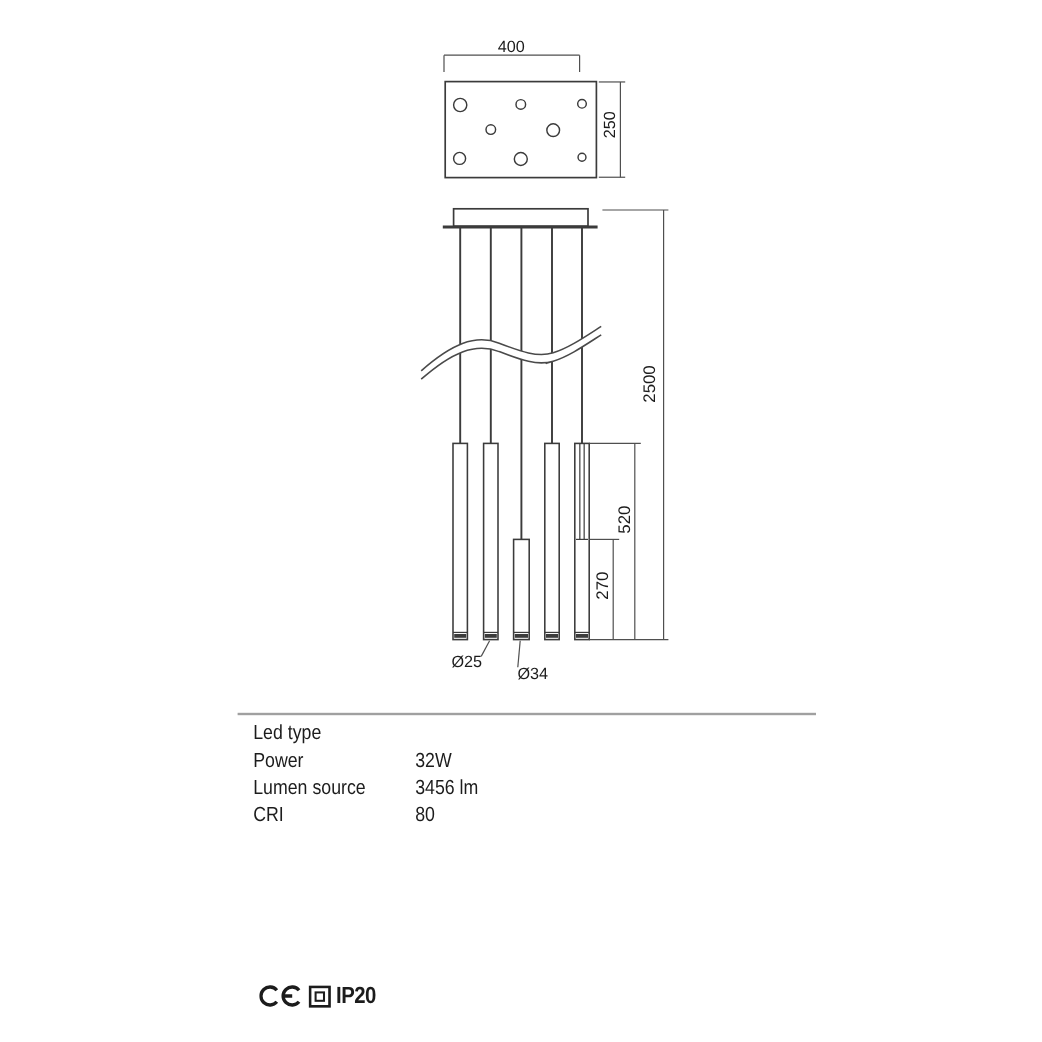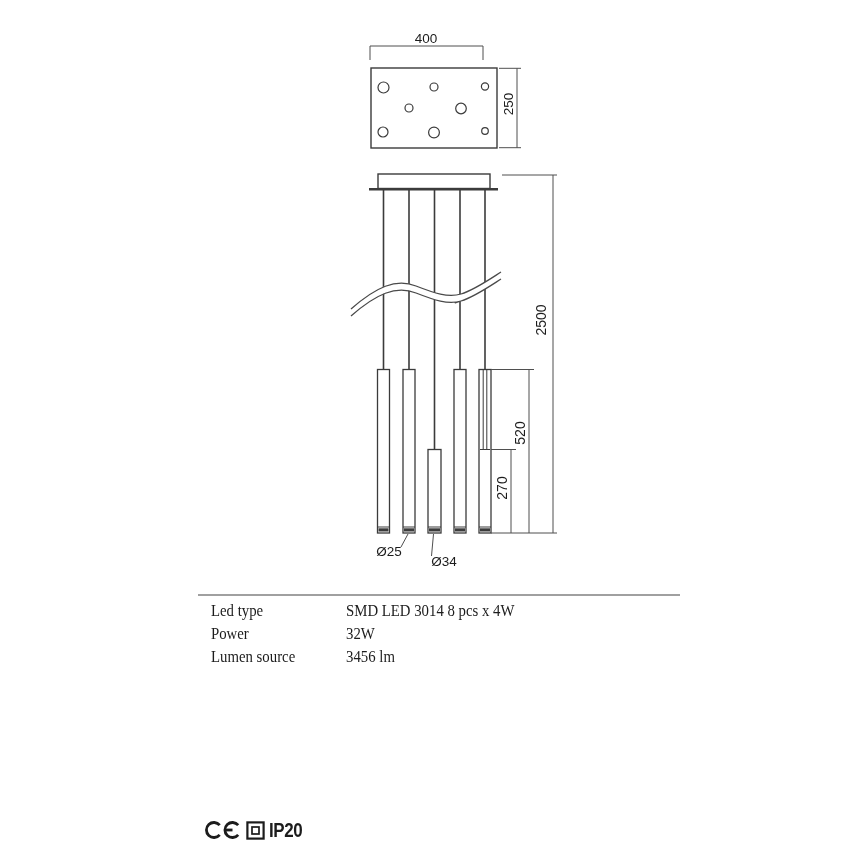--- a/index.html
+++ b/index.html
@@ -12,27 +12,27 @@
   html,body{margin:0;padding:0;background:var(--bg);}
   .page{
     position:relative;width:868px;height:868px;background:var(--bg);
     font-family:"Liberation Sans", sans-serif;color:var(--text);overflow:hidden;
   }
   svg text{font-family:"Liberation Sans", sans-serif;fill:var(--text);}
   .drawing{position:absolute;left:0;top:0;}
   
   .spec-rule{position:absolute;left:198px;top:594px;width:482px;height:2px;background:var(--rule);}
   .spec-table{position:absolute;left:211px;top:600px;width:470px;font-size:17px;line-height:22.8px;}
-  .spec-row{display:flex;height:22.8px;align-items:center;font-family:Liberation Serif, serif;}
+  .spec-row{display:flex;height:22.8px;align-items:center;}
   .spec-label{width:135px;flex:0 0 135px;white-space:nowrap;}
   .spec-value{white-space:nowrap;}
   .cond{display:inline-block;transform:scaleX(0.87);transform-origin:0 50%;}
   .icon-cell{position:relative;top:1px;}
   
-  .footer{position:absolute;left:205px;top:819px;display:flex;align-items:center;gap:4px;height:22px;}
+  .footer{position:absolute;left:216px;top:819px;display:flex;align-items:center;gap:4px;height:22px;}
   .ip-rating{font-size:19.5px;font-weight:bold;letter-spacing:-0.5px;}
 </style>
 </head>
 <body>
 
 <div class="page">
 
   <svg class="drawing" width="868" height="868" viewBox="0 0 868 868">
 
     <g fill="none" stroke="#3b3b3b" stroke-width="1.4">
@@ -134,29 +134,32 @@
     <text x="389" y="556" font-size="13.5" text-anchor="middle">Ø25</text>
     <line x1="431.5" y1="556" x2="433.5" y2="534" stroke="#4f4f4f" stroke-width="1"></line>
     <text x="444" y="566" font-size="13.5" text-anchor="middle">Ø34</text>
   </svg>
 
   <div class="spec-rule"></div>
 
   <div class="spec-table">
     <div class="spec-row">
       <span class="spec-label"><span class="cond">Led type</span></span>
-      <span class="spec-value"><span class="cond">SMD LED 3014 8 pcs x 4W</span></span>
     </div>
     <div class="spec-row">
       <span class="spec-label"><span class="cond">Power</span></span>
       <span class="spec-value"><span class="cond">32W</span></span>
     </div>
     <div class="spec-row">
       <span class="spec-label"><span class="cond">Lumen source</span></span>
       <span class="spec-value"><span class="cond">3456 lm</span></span>
+    </div>
+    <div class="spec-row">
+      <span class="spec-label"><span class="cond">CRI</span></span>
+      <span class="spec-value"><span class="cond">80</span></span>
     </div>
   </div>
 
   <div class="footer">
     <svg width="37" height="20" viewBox="0 0 37 20">
       <path d="M14.7,5.2 A7.5,7.5 0 1 0 14.7,14.8" fill="none" stroke="#1c1c1c" stroke-width="2.8"></path>
       <path d="M33.2,5.2 A7.5,7.5 0 1 0 33.2,14.8" fill="none" stroke="#1c1c1c" stroke-width="2.8"></path>
       <line x1="20.2" y1="10" x2="27.5" y2="10" stroke="#1c1c1c" stroke-width="2.8"></line>
     </svg>
     <svg width="19" height="19" viewBox="0 0 19 19">

